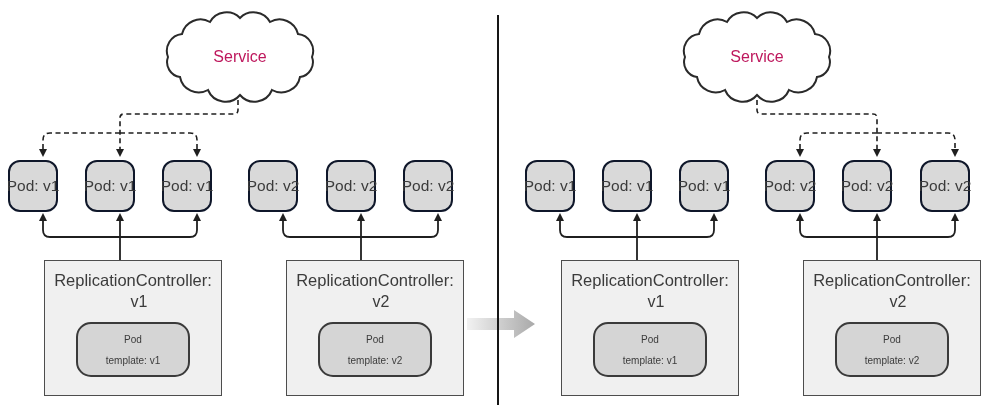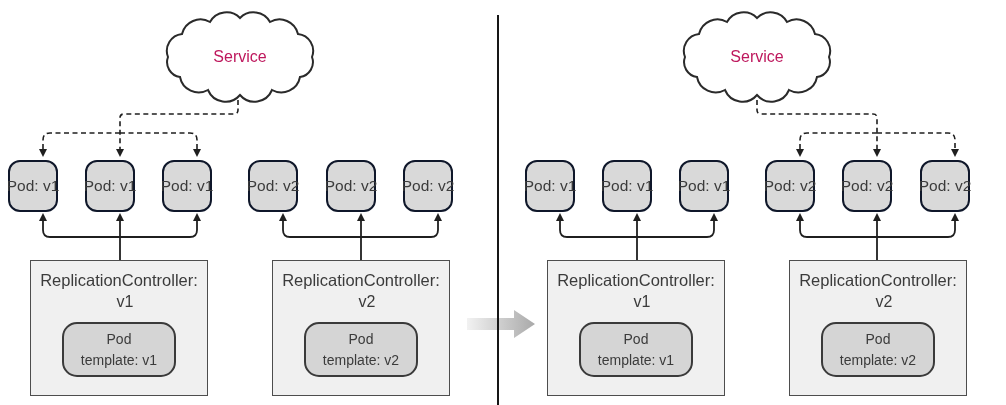--- a/index.html
+++ b/index.html
@@ -43,20 +43,21 @@
   }
   .rc {
     position: absolute;
     top: 260px;
     width: 178px;
     height: 136px;
     box-sizing: border-box;
     background: #f0f0f0;
     border: 1.5px solid #4d4d4d;
     text-align: center;
+    margin-left: 14px;
   }
   .rc-name {
     margin-top: 9px;
     font-size: 16.5px;
     line-height: 21px;
   }
   .rc-version {
     font-size: 16px;
     line-height: 21px;
     padding-left: 12px;
@@ -69,21 +70,21 @@
     width: 114px;
     height: 55px;
     box-sizing: border-box;
     background: #d5d5d5;
     border: 2px solid #3a3a3a;
     border-radius: 15px;
     display: flex;
     flex-direction: column;
     align-items: center;
     justify-content: center;
-    font-size: 14px;
+    font-size: 10px;
     line-height: 21px;
     white-space: nowrap;
   }
 </style>
 </head>
 <body>
 
 <div class="stage">
 
   <svg class="wires" width="1006" height="405" viewBox="0 0 1006 405">

